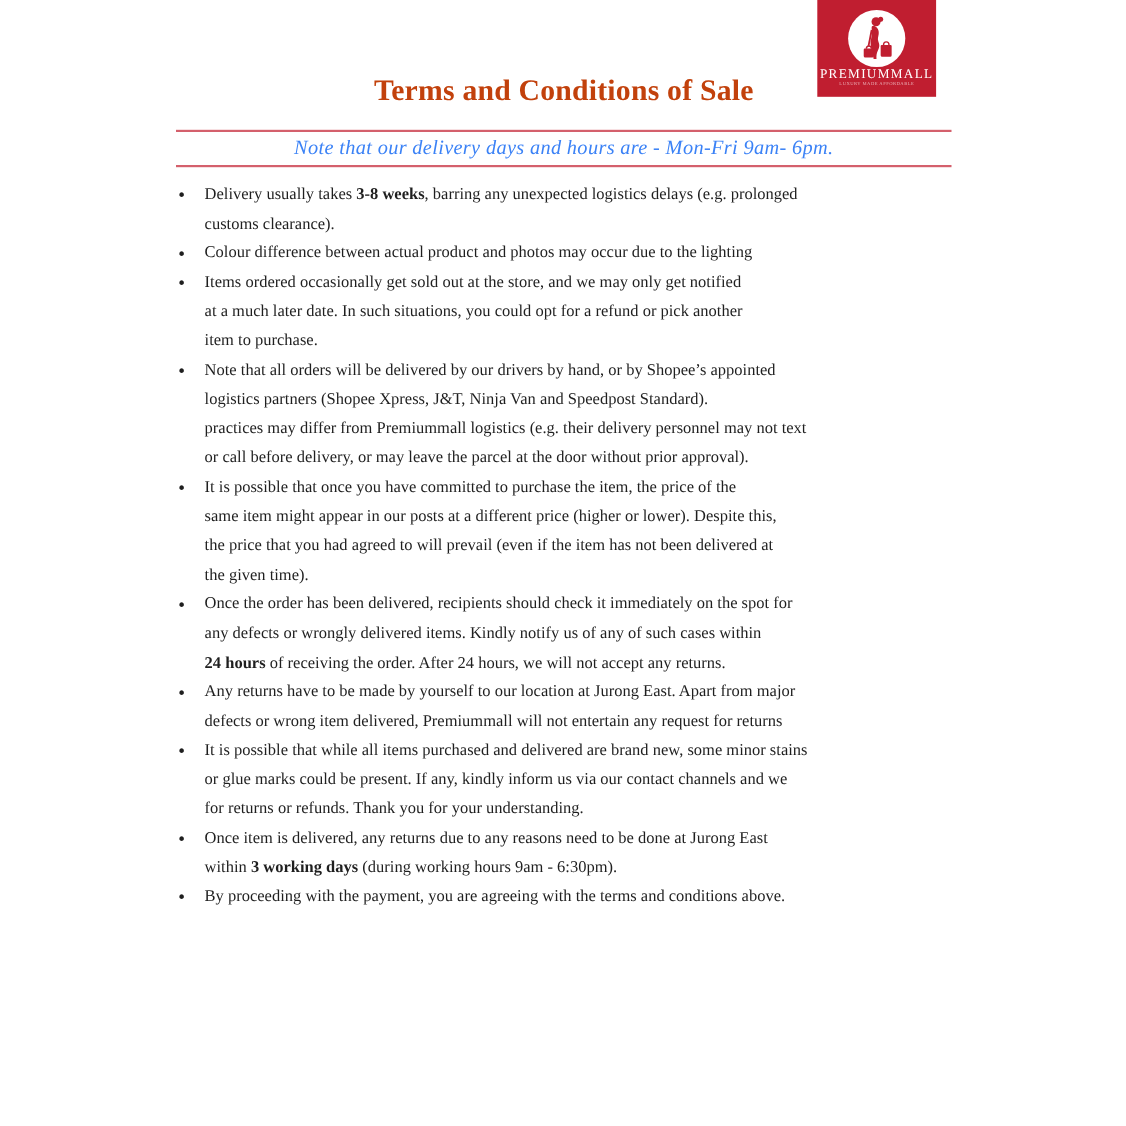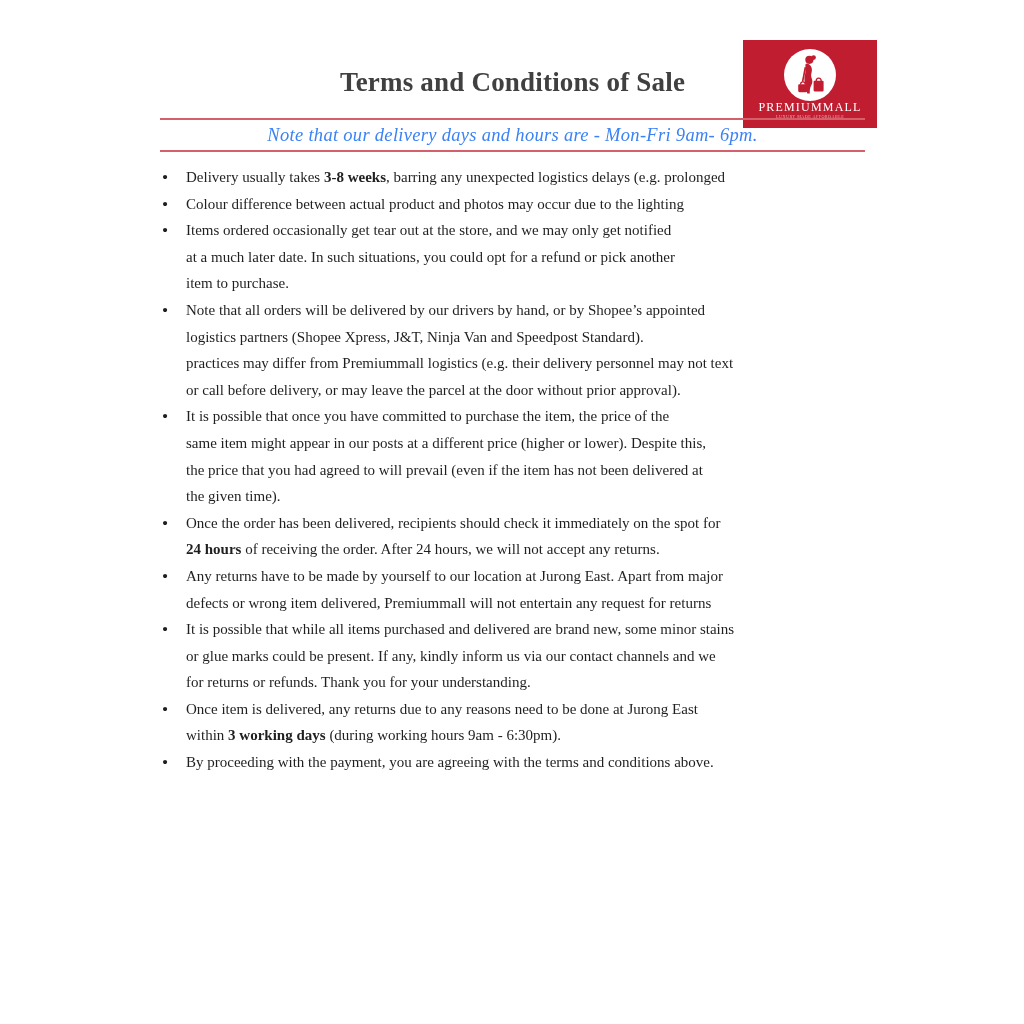--- a/index.html
+++ b/index.html
@@ -9,42 +9,42 @@
     position: relative;
     font-family: "Liberation Serif", serif;
     color: #1f1f1f;
     overflow: hidden;
   }
   .page { width: 1024px; height: 1024px; position: relative; }
 
   
   .logo {
     position: absolute; left: 743px; top: 0;
-    width: 134px; height: 88px;
+    width: 108px; height: 88px;
     background: var(--brand-red, #c01e30);
-    display: flex; flex-direction: column; align-items: center; margin-top: 40px;
+    display: flex; flex-direction: column; align-items: center;
   }
   .logo-figure { margin-top: 8px; width: 54px; height: 54px; }
   .logo-name {
     color: #fff; font-size: 12px; letter-spacing: 1.2px;
     line-height: 12px; margin-top: -1px; white-space: nowrap;
   }
   .logo-tagline {
     color: #e8aab2; font-size: 10px; letter-spacing: 1px;
     white-space: nowrap; transform: scale(0.42); transform-origin: center top;
     margin-top: 1px;
   }
 
   
   .content { position: absolute; left: 160px; top: 0; width: 705px; }
 
   .doc-title {
     margin-top: 64px;
     text-align: center;
-    font-size: 27px; font-weight: bold; color: #404040;
+    font-size: 27px; font-weight: bold; color: #c2410c;
     line-height: 36px;
     letter-spacing: 0.2px;
   }
 
   .notice {
     margin-top: 18px;
     border-top: 2px solid #d4606c;
     border-bottom: 2px solid #d4606c;
     padding: 4px 0;
     text-align: center;
@@ -108,43 +108,45 @@
   <div class="content">
     <h1 class="doc-title">Terms and Conditions of Sale</h1>
 
     <div class="notice">
       <div class="notice-text">Note that our delivery days and hours are - Mon-Fri 9am- 6pm.</div>
     </div>
 
     <ul class="terms" id="terms-list">
         <li>
           <div class="ln"><span class="seg">Delivery usually takes </span><span class="seg-b">3-8 weeks</span><span class="seg">, barring any unexpected logistics delays (e.g. prolonged</span></div>
+          <div class="ln"><span class="seg">customs clearance).</span></div>
         </li>
         <li>
           <div class="ln"><span class="seg">Colour difference between actual product and photos may occur due to the lighting</span></div>
         </li>
         <li>
-          <div class="ln"><span class="seg">Items ordered occasionally get tear out at the store, and we may only get notified</span></div>
+          <div class="ln"><span class="seg">Items ordered occasionally get sold out at the store, and we may only get notified</span></div>
           <div class="ln"><span class="seg">at a much later date. In such situations, you could opt for a refund or pick another</span></div>
           <div class="ln"><span class="seg">item to purchase.</span></div>
         </li>
         <li>
           <div class="ln"><span class="seg">Note that all orders will be delivered by our drivers by hand, or by Shopee’s appointed</span></div>
           <div class="ln"><span class="seg">logistics partners (Shopee Xpress, J&amp;T, Ninja Van and Speedpost Standard).</span></div>
           <div class="ln"><span class="seg">practices may differ from Premiummall logistics (e.g. their delivery personnel may not text</span></div>
           <div class="ln"><span class="seg">or call before delivery, or may leave the parcel at the door without prior approval).</span></div>
         </li>
         <li>
           <div class="ln"><span class="seg">It is possible that once you have committed to purchase the item, the price of the</span></div>
           <div class="ln"><span class="seg">same item might appear in our posts at a different price (higher or lower). Despite this,</span></div>
           <div class="ln"><span class="seg">the price that you had agreed to will prevail (even if the item has not been delivered at</span></div>
           <div class="ln"><span class="seg">the given time).</span></div>
         </li>
         <li>
           <div class="ln"><span class="seg">Once the order has been delivered, recipients should check it immediately on the spot for</span></div>
+          <div class="ln"><span class="seg">any defects or wrongly delivered items. Kindly notify us of any of such cases within</span></div>
           <div class="ln"><span class="seg-b">24 hours</span><span class="seg"> of receiving the order. After 24 hours, we will not accept any returns.</span></div>
         </li>
         <li>
           <div class="ln"><span class="seg">Any returns have to be made by yourself to our location at Jurong East. Apart from major</span></div>
           <div class="ln"><span class="seg">defects or wrong item delivered, Premiummall will not entertain any request for returns</span></div>
         </li>
         <li>
           <div class="ln"><span class="seg">It is possible that while all items purchased and delivered are brand new, some minor stains</span></div>
           <div class="ln"><span class="seg">or glue marks could be present. If any, kindly inform us via our contact channels and we</span></div>
           <div class="ln"><span class="seg">for returns or refunds. Thank you for your understanding.</span></div>

